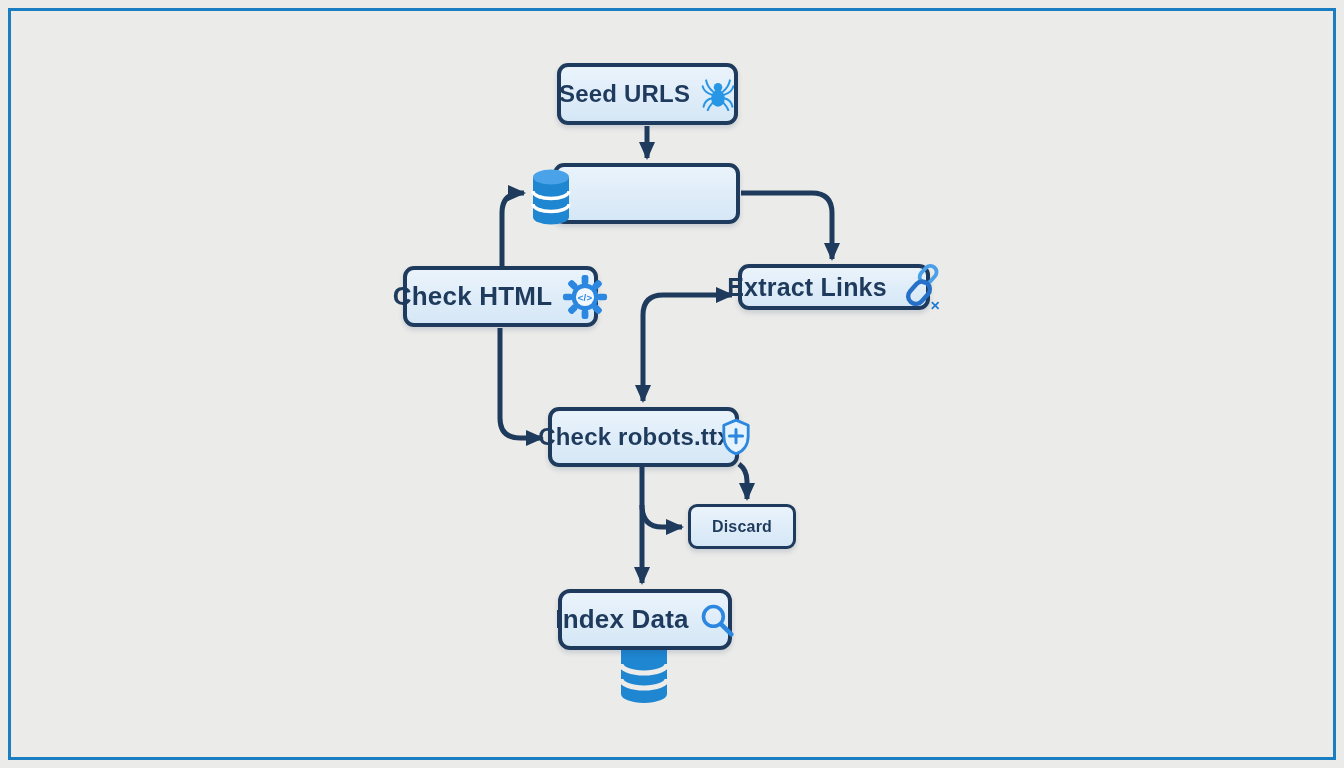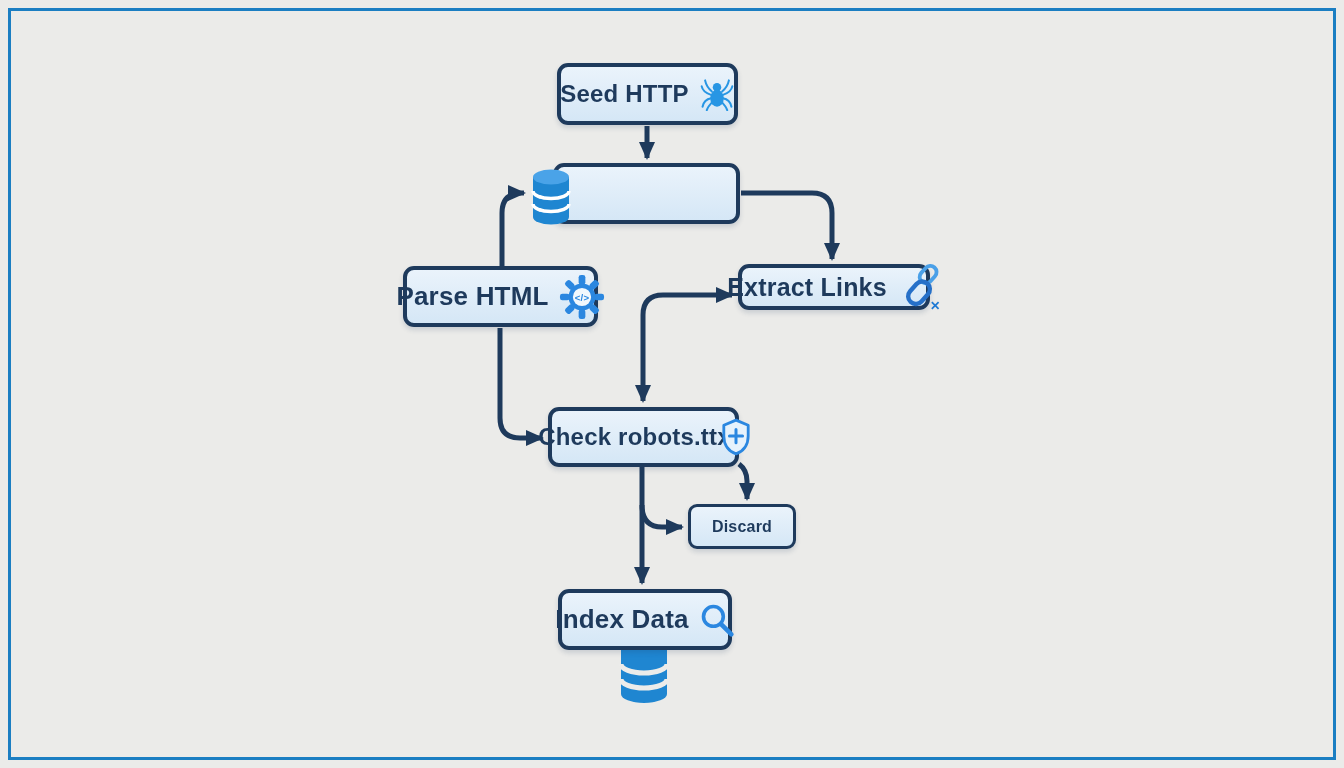--- a/index.html
+++ b/index.html
@@ -54,21 +54,21 @@
     box-shadow: 0 3px 5px rgba(30,58,92,0.16);
     z-index: 2;
   }
   .node .label { white-space: nowrap; }
   .node-seed    { left: 557px; top: 63px;  width: 181px; height: 62px; }
   .node-http    { left: 553px; top: 163px; width: 187px; height: 61px; font-size: 25px; padding-left: 24px; }
   .node-parse   { left: 403px; top: 266px; width: 195px; height: 61px; font-size: 26px; }
   .node-extract { left: 738px; top: 264px; width: 192px; height: 46px; font-size: 25px; }
   .node-robots  { left: 548px; top: 407px; width: 191px; height: 60px; font-size: 24px; padding-right: 18px; }
   .node-discard { left: 688px; top: 504px; width: 108px; height: 45px; font-size: 16px; border-width: 3.5px; border-radius: 9px; }
-  .node-index   { left: 558px; top: 589px; width: 174px; height: 61px; font-size: 26px; }
+  .node-index   { left: 558px; top: 589px; width: 174px; height: 61px; font-size: 26px; border-radius: 12px; }
 
   .db-badge {
     position: absolute;
     left: -27px;
     top: 1px;
     width: 42px;
     height: 58px;
   }
   .shield-badge {
     position: absolute;
@@ -113,21 +113,21 @@
     <path class="edge" d="M502,266 V213 Q502,193 522,193 H524" marker-end="url(#ah)"></path>
     <path class="edge" d="M741,193 H812 Q832,193 832,213 V259" marker-end="url(#ah)"></path>
     <path class="edge" d="M643,401 V315 Q643,295 663,295 H732" marker-start="url(#ah)" marker-end="url(#ah)"></path>
     <path class="edge" d="M500,328 V418 Q500,438 520,438 H542" marker-end="url(#ah)"></path>
     <path class="edge" d="M642,467 V583" marker-end="url(#ah)"></path>
     <path class="edge" d="M642,505 Q642,527 662,527 H682" marker-end="url(#ah)"></path>
     <path class="edge" d="M739,464 Q747,470 747,481 V499" marker-end="url(#ah)"></path>
   </svg>
 
   <div class="node node-seed">
-    <span class="label">Seed HTTP</span>
+    <span class="label">Seed URLS</span>
     <svg class="icon-inline" width="36" height="34" viewBox="0 0 40 40">
       <g stroke="#2796e4" stroke-width="2.4" fill="none" stroke-linecap="round">
         <path d="M14,17 C9,13 7,9 6,4"></path>
         <path d="M13,21 C7,19 3,16 2,11"></path>
         <path d="M13,25 C7,26 4,30 3,35"></path>
         <path d="M15,29 C11,33 9,36 8,39"></path>
         <path d="M26,17 C31,13 33,9 34,4"></path>
         <path d="M27,21 C33,19 37,16 38,11"></path>
         <path d="M27,25 C33,26 36,30 37,35"></path>
         <path d="M25,29 C29,33 31,36 32,39"></path>
@@ -142,21 +142,21 @@
       <path d="M3,9 v40 a18,7.5 0 0 0 36,0 v-40 z" fill="#1f86d1"></path>
       <path d="M3,23 a18,7.5 0 0 0 36,0" stroke="#ffffff" stroke-width="3.5" fill="none"></path>
       <path d="M3,36 a18,7.5 0 0 0 36,0" stroke="#ffffff" stroke-width="3.5" fill="none"></path>
       <ellipse cx="21" cy="9" rx="18" ry="7.5" fill="#4aa3e8"></ellipse>
       <circle cx="10" cy="29" r="1.8" fill="#ffffff"></circle>
       <circle cx="10" cy="42" r="1.8" fill="#ffffff"></circle>
     </svg>
   </div>
 
   <div class="node node-parse">
-    <span class="label">Parse HTML</span>
+    <span class="label">Check HTML</span>
     <svg class="icon-inline" width="46" height="46" viewBox="0 0 48 48">
       <g fill="#2b87e0">
         <circle cx="24" cy="24" r="14"></circle>
         <rect x="20.5" y="1" width="7" height="10" rx="2.5"></rect>
         <rect x="20.5" y="1" width="7" height="10" rx="2.5" transform="rotate(45 24 24)"></rect>
         <rect x="20.5" y="1" width="7" height="10" rx="2.5" transform="rotate(90 24 24)"></rect>
         <rect x="20.5" y="1" width="7" height="10" rx="2.5" transform="rotate(135 24 24)"></rect>
         <rect x="20.5" y="1" width="7" height="10" rx="2.5" transform="rotate(180 24 24)"></rect>
         <rect x="20.5" y="1" width="7" height="10" rx="2.5" transform="rotate(225 24 24)"></rect>
         <rect x="20.5" y="1" width="7" height="10" rx="2.5" transform="rotate(270 24 24)"></rect>

